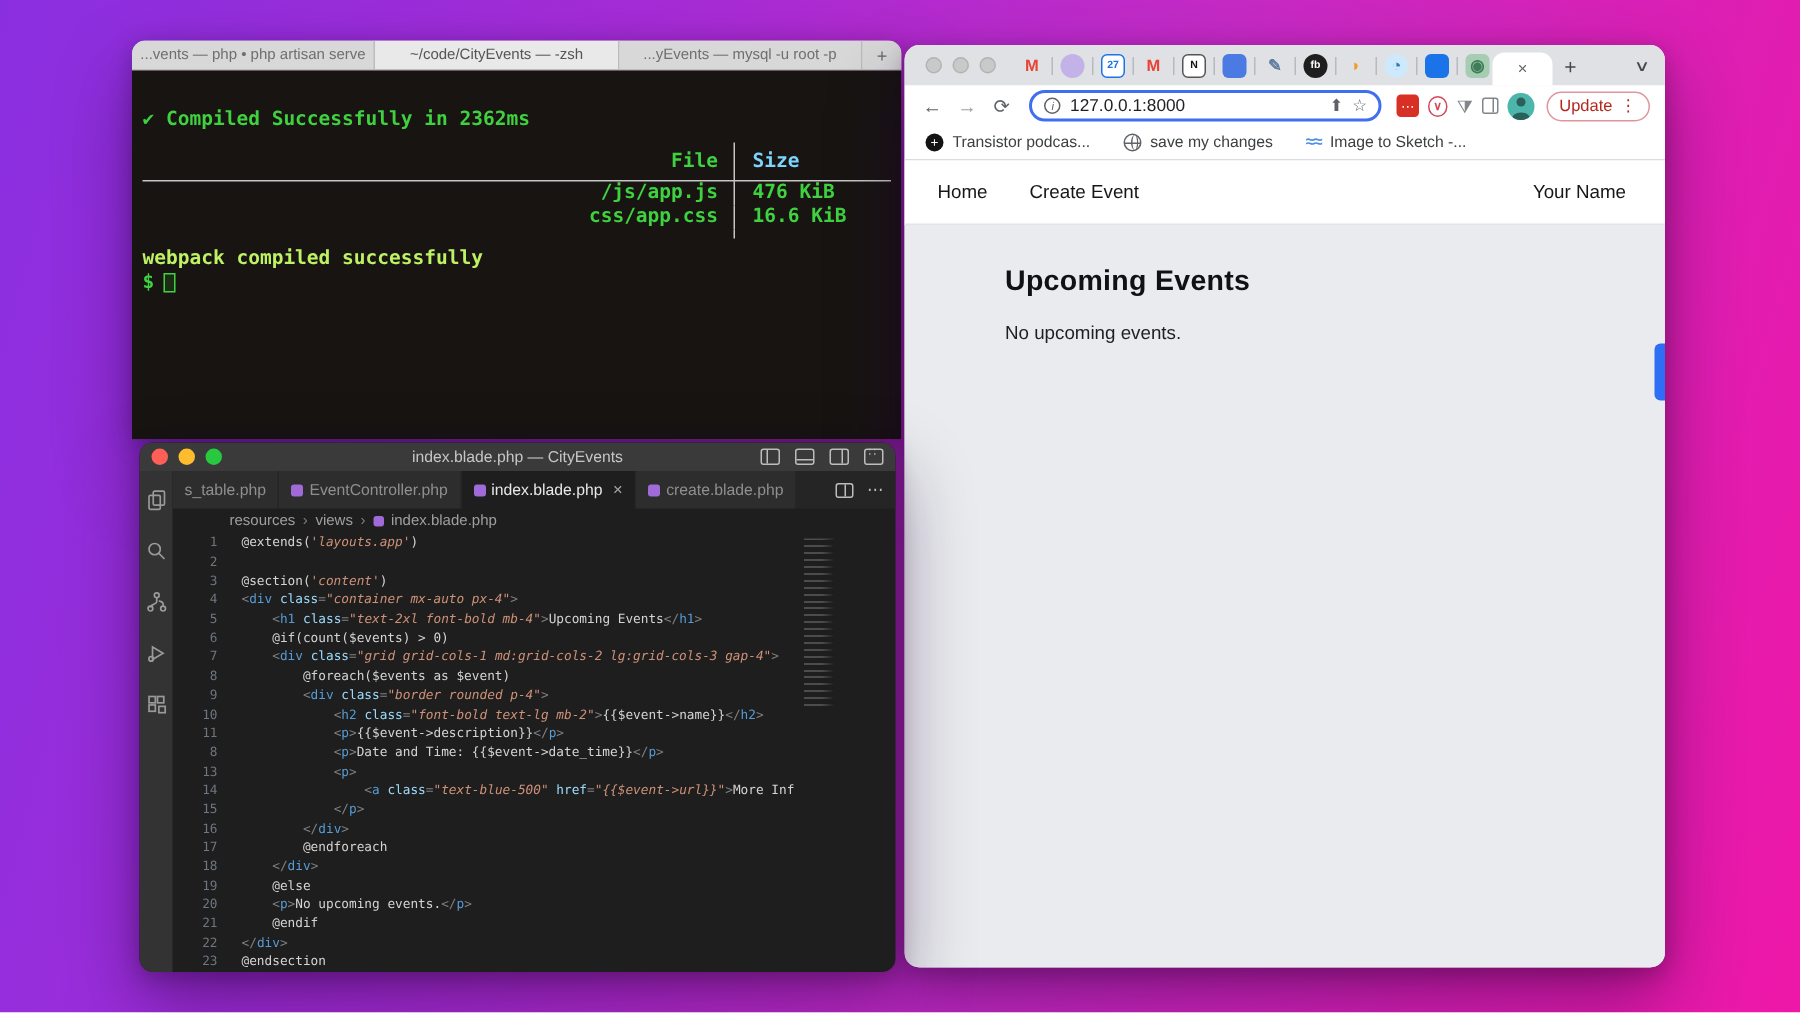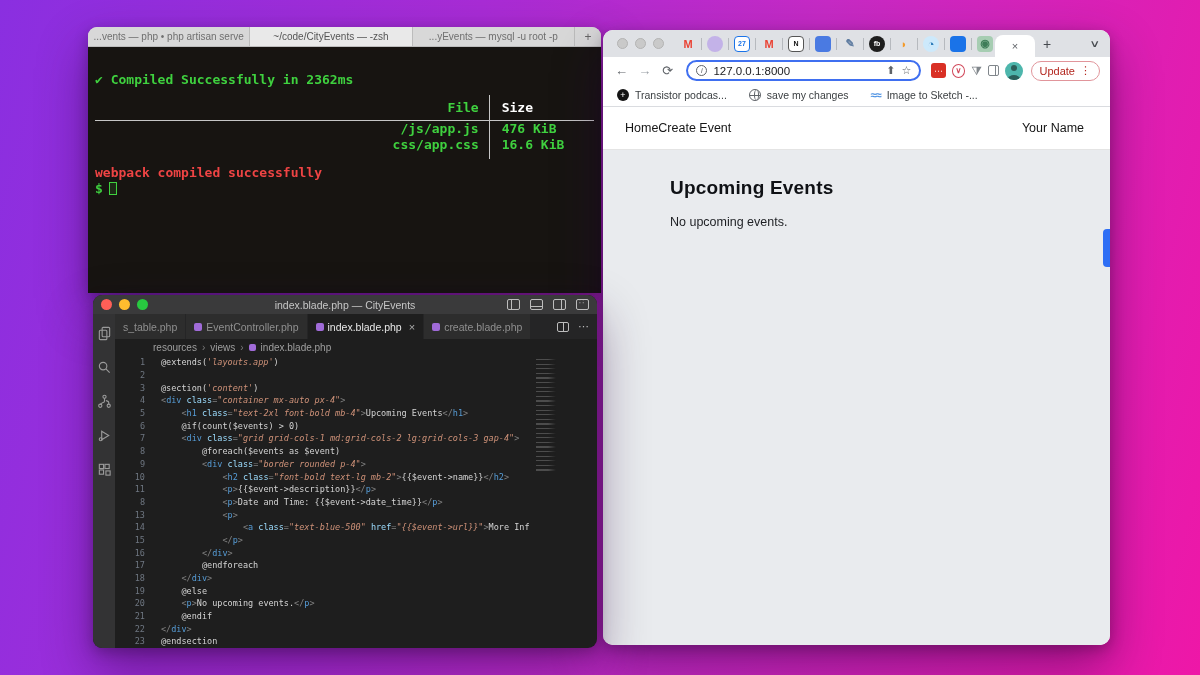--- a/index.html
+++ b/index.html
@@ -104,21 +104,21 @@
   .avatar:after { content:""; position:absolute; bottom:-3px; left:3px; width:12px; height:8px; border-radius:50% 50% 0 0; background:#2b5f5a; }
   .update-btn { height:20px; border:1.5px solid #e1959b; border-radius:11px; display:flex; align-items:center; gap:5px; padding:0 8px; color:#b3261e; font-size:11px; margin-left:2px; }
   .b-bookmarks { height:23px; background:#fff; border-bottom:1px solid #dadce0; display:flex; align-items:center; padding-left:14px; gap:22px; flex:none; }
   .bm { display:flex; align-items:center; gap:6px; font-size:10.5px; color:#3c4043; }
   .bm-transistor { width:12px; height:12px; border-radius:50%; background:#141414; color:#fff; display:grid; place-items:center; font-size:9px; line-height:0; }
   .bm-globe { width:12px; height:12px; border:1px solid #5f6368; border-radius:50%; position:relative; }
   .bm-globe:before { content:""; position:absolute; left:0; right:0; top:5px; height:1px; background:#5f6368; }
   .bm-globe:after { content:""; position:absolute; left:4px; top:0; bottom:0; width:3px; border-left:1px solid #5f6368; border-right:1px solid #5f6368; border-radius:50%; }
   .bm-waves { color:#4a90e2; font-size:11px; font-weight:bold; letter-spacing:-1px; }
   .b-page { flex:1; background:#e9ebee; display:flex; flex-direction:column; min-height:0; position:relative; }
-  .page-nav { height:43px; background:#fff; border-bottom:1px solid #e4e4e4; display:flex; align-items:center; padding:0 26px 0 22px; flex:none; }
+  .page-nav { height:43px; background:#fff; border-bottom:1px solid #e4e4e4; display:flex; align-items:center; padding:0 26px 0 22px; gap:28px; flex:none; }
   .nav-link { font-size:12.5px; color:#161616; }
   .nav-right { margin-left:auto; font-size:12.5px; color:#161616; }
   .page-content { padding:27px 0 0 67px; }
   .page-h1 { font-size:19px; font-weight:800; color:#0f1115; letter-spacing:.2px; }
   .page-p { margin-top:16px; font-size:12.5px; color:#1d1f23; }
   .scroll-ind { position:absolute; right:0; top:122px; width:7px; height:38px; background:#2e6ef5; border-radius:4px 0 0 4px; }
 </style>
 </head>
 <body>
 
@@ -130,39 +130,39 @@
         <div class="t-tab active">~/code/CityEvents — -zsh</div>
         <div class="t-tab">...yEvents — mysql -u root -p</div>
         <div class="t-newtab">+</div>
       </div>
     <div class="term-body" style="background: rgb(23, 20, 17);">
       <div class="term-green term-success" style="color: rgb(63, 209, 63);">✔ Compiled Successfully in 2362ms</div>
       <table class="term-table">
         <thead>
             <tr>
           <th class="col-file term-green" style="color: rgb(63, 209, 63);">File</th>
-          <th class="col-size term-green" style="color: #ffffff;">Size</th>
+          <th class="col-size term-green" style="color: #7dd3fc;">Size</th>
         </tr>
           </thead>
         <tbody id="term-table-body">
             <tr>
               <td class="col-file term-green" style="color: rgb(63, 209, 63);">/js/app.js</td>
               <td class="col-size term-green" style="color: rgb(63, 209, 63);">476 KiB</td>
             </tr>
             <tr>
               <td class="col-file term-green" style="color: rgb(63, 209, 63);">css/app.css</td>
               <td class="col-size term-green" style="color: rgb(63, 209, 63);">16.6 KiB</td>
             </tr>
             <tr class="sp">
               <td class="col-file"></td>
               <td class="col-size"></td>
             </tr>
           </tbody>
       </table>
-      <div class="term-green term-webpack" style="color: #ef4444;">webpack compiled successfully</div>
+      <div class="term-green term-webpack" style="color: #bef264;">webpack compiled successfully</div>
       <div class="term-green term-prompt" style="color: rgb(63, 209, 63);">
         <span>$</span>
         <span class="cursor" style="border-color: rgb(63, 209, 63);"></span>
       </div>
     </div>
   </div>
 
   <div class="win editor">
     <div class="ed-titlebar">
       <div class="lights">

